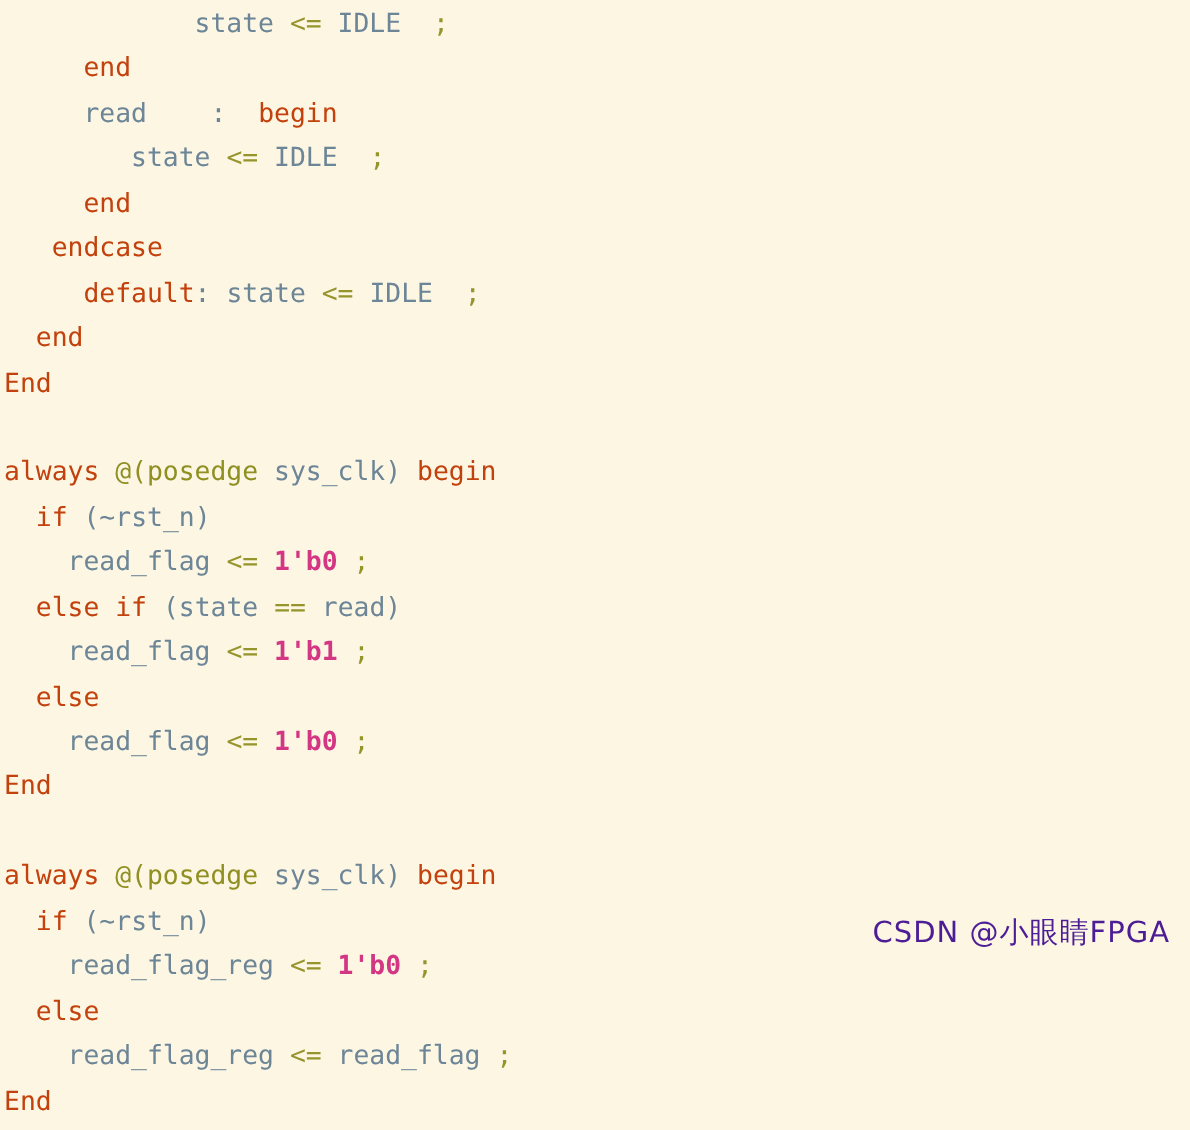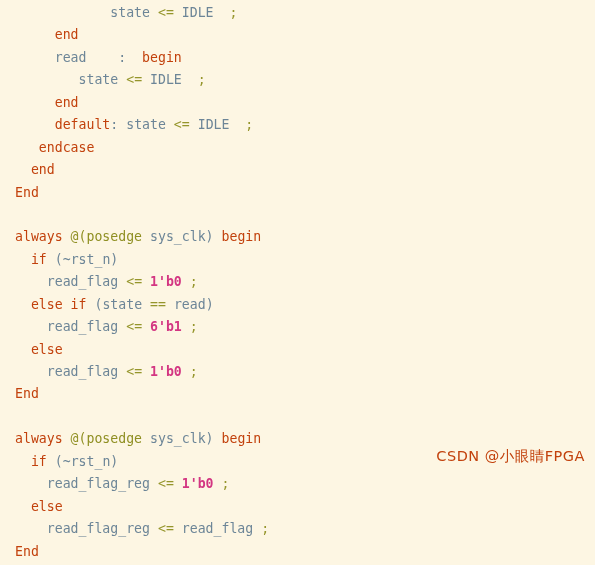--- a/index.html
+++ b/index.html
@@ -13,21 +13,21 @@
     font-family: "DejaVu Sans Mono", monospace;
     overflow: hidden;
   }
 
   #code-block {
     position: relative;
     width: 595px;
     height: 486px;
     background: #fdf6e3;
     box-sizing: border-box;
-    padding: 2px 0 0 13px;
+    padding: 2px 0 0 0;
   }
 
   .code-line {
     height: 22.45px;
     line-height: 22.45px;
     font-size: 13.2px;
     white-space: pre;
     letter-spacing: 0px;
     padding-left: 2px;
     color: #657b83;
@@ -37,63 +37,63 @@
   .t-kw   { color: #c2410c; }   
   .t-id   { color: #6c8597; }   
   .t-op   { color: #95952b; }   
   .t-num  { color: #d33682; font-weight: bold; }   
   .t-pun  { color: #6c8597; }   
   .t-at   { color: #8f8f22; margin-top: 24px; }   
 
   #watermark {
     position: absolute;
     right: 10px;
-    bottom: 20px;
+    bottom: 10px;
     font-family: "DejaVu Sans", sans-serif;
     font-size: 14.5px;
-    color: #c2410c;
+    color: #4c1d95;
     letter-spacing: 0.5px;
     white-space: nowrap;
     user-select: none;
   }
 </style>
 </head>
 <body>
 
 <div id="code-block">
 
   <div class="code-line"><span>            </span><span class="t-id">state</span> <span class="t-op">&lt;=</span> <span class="t-id">IDLE</span>  <span class="t-op">;</span></div>
 
   <div class="code-line"><span>     </span><span class="t-kw">end</span></div>
 
   <div class="code-line"><span>     </span><span class="t-id">read</span>    <span class="t-pun">:</span>  <span class="t-kw">begin</span></div>
 
   <div class="code-line"><span>        </span><span class="t-id">state</span> <span class="t-op">&lt;=</span> <span class="t-id">IDLE</span>  <span class="t-op">;</span></div>
 
   <div class="code-line"><span>     </span><span class="t-kw">end</span></div>
 
+  <div class="code-line"><span>   </span><span class="t-kw">endcase</span></div>
+
   <div class="code-line"><span>     </span><span class="t-kw">default</span><span class="t-pun">:</span> <span class="t-id">state</span> <span class="t-op">&lt;=</span> <span class="t-id">IDLE</span>  <span class="t-op">;</span></div>
-
-  <div class="code-line"><span>   </span><span class="t-kw">endcase</span></div>
 
   <div class="code-line"><span>  </span><span class="t-kw">end</span></div>
 
   <div class="code-line"><span class="t-kw">End</span></div>
 
   <div class="code-line">&nbsp;</div>
 
   <div class="code-line"><span class="t-kw">always</span> <span class="t-at">@(posedge</span> <span class="t-id">sys_clk</span><span class="t-pun">)</span> <span class="t-kw">begin</span></div>
 
   <div class="code-line"><span>  </span><span class="t-kw">if</span> <span class="t-pun">(~</span><span class="t-id">rst_n</span><span class="t-pun">)</span></div>
 
   <div class="code-line"><span>    </span><span class="t-id">read_flag</span> <span class="t-op">&lt;=</span> <span class="t-num">1'b0</span> <span class="t-op">;</span></div>
 
   <div class="code-line"><span>  </span><span class="t-kw">else</span> <span class="t-kw">if</span> <span class="t-pun">(</span><span class="t-id">state</span> <span class="t-op">==</span> <span class="t-id">read</span><span class="t-pun">)</span></div>
 
-  <div class="code-line"><span>    </span><span class="t-id">read_flag</span> <span class="t-op">&lt;=</span> <span class="t-num">6'b1</span> <span class="t-op">;</span></div>
+  <div class="code-line"><span>    </span><span class="t-id">read_flag</span> <span class="t-op">&lt;=</span> <span class="t-num">1'b1</span> <span class="t-op">;</span></div>
 
   <div class="code-line"><span>  </span><span class="t-kw">else</span></div>
 
   <div class="code-line"><span>    </span><span class="t-id">read_flag</span> <span class="t-op">&lt;=</span> <span class="t-num">1'b0</span> <span class="t-op">;</span></div>
 
   <div class="code-line"><span class="t-kw">End</span></div>
 
   <div class="code-line">&nbsp;</div>
 
   <div class="code-line"><span class="t-kw">always</span> <span class="t-at">@(posedge</span> <span class="t-id">sys_clk</span><span class="t-pun">)</span> <span class="t-kw">begin</span></div>

